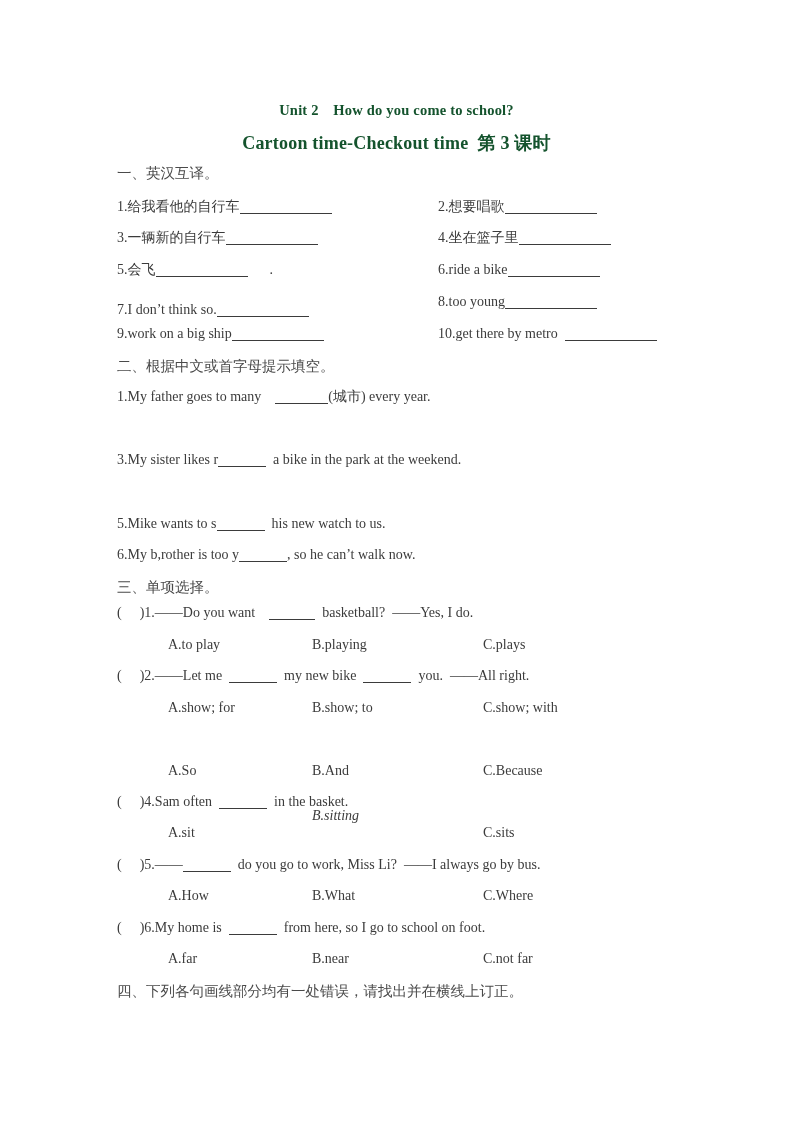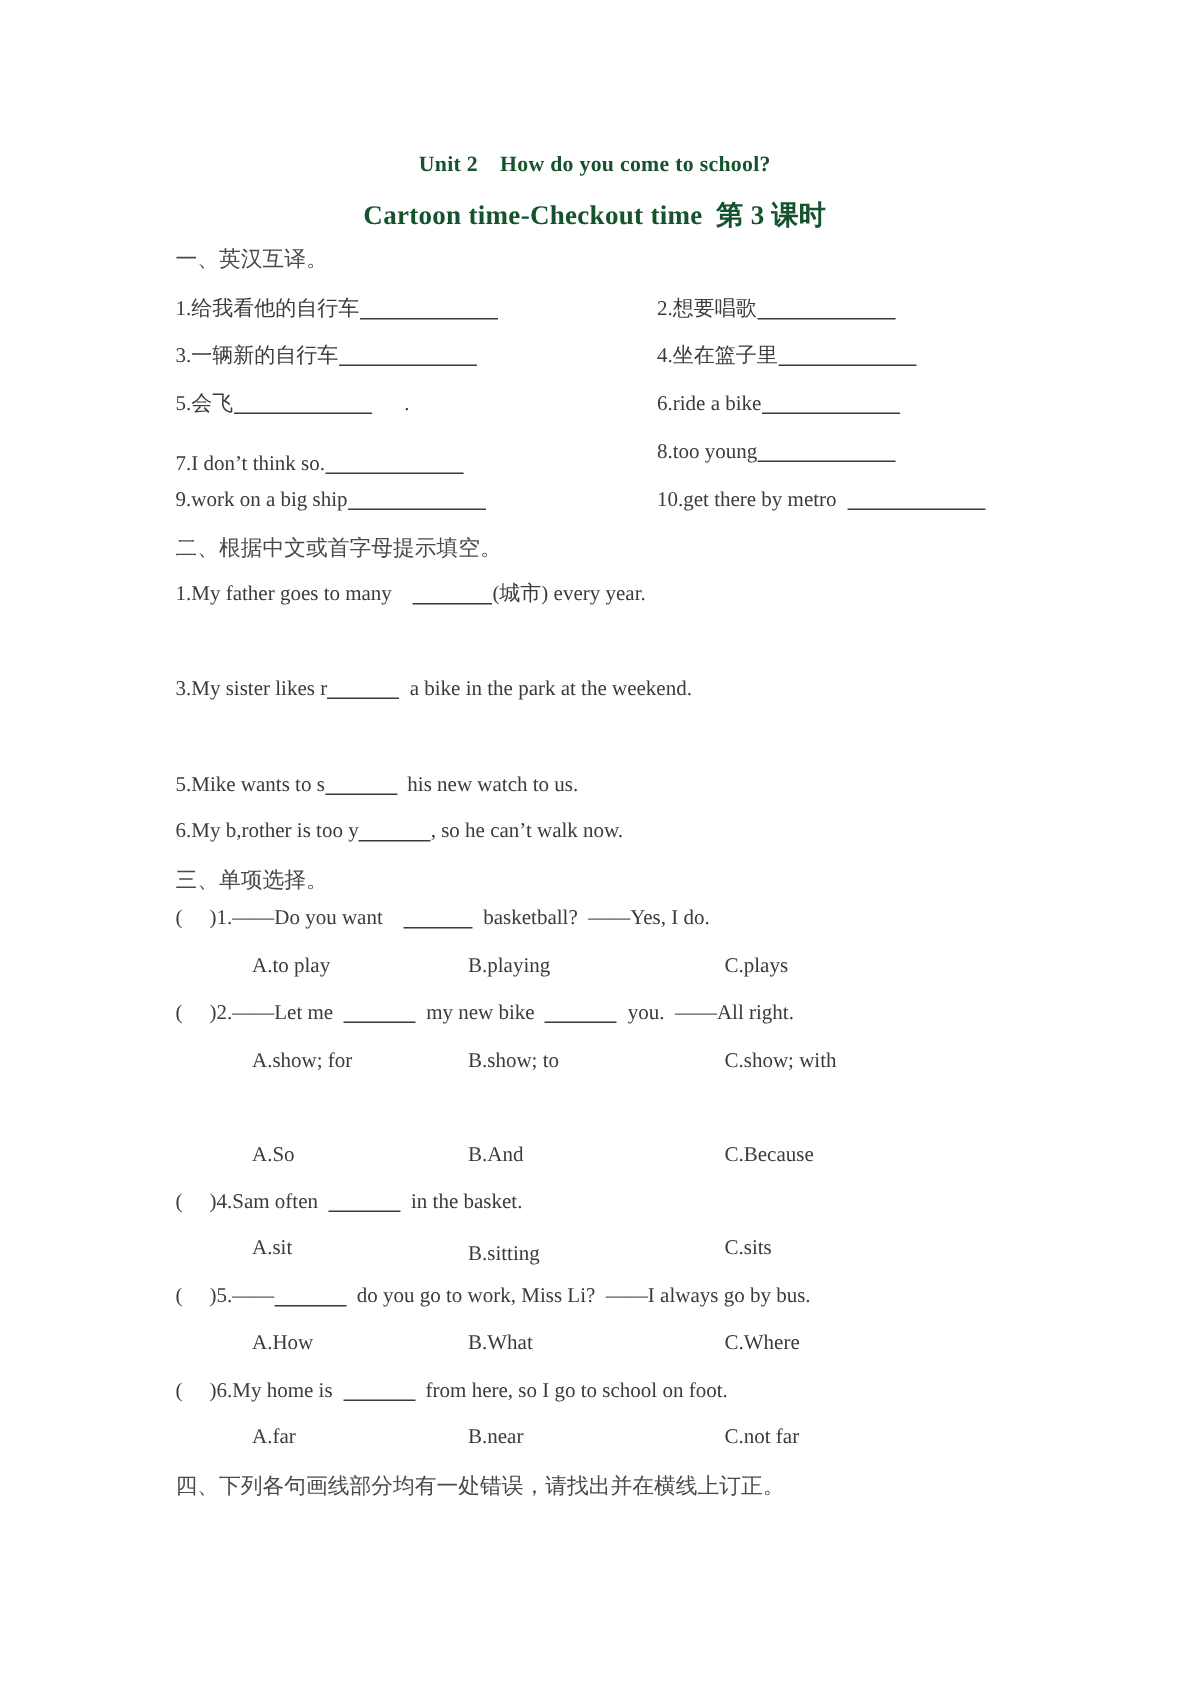--- a/index.html
+++ b/index.html
@@ -135,21 +135,21 @@
   <div class="row opt-a" style="top:698px;">A.show; for</div>
   <div class="row opt-b" style="top:698px;">B.show; to</div>
   <div class="row opt-c" style="top:698px;">C.show; with</div>
 
   <div class="row opt-a" style="top:761px;">A.So</div>
   <div class="row opt-b" style="top:761px;">B.And</div>
   <div class="row opt-c" style="top:761px;">C.Because</div>
 
   <div class="row mc" style="top:792px;"><span>(</span><span class="paren-gap"></span><span>)4.</span><span>Sam often</span><span class="sp-sm"></span><span class="blank b-w5"></span><span class="sp-sm"></span><span>in the basket.</span></div>
   <div class="row opt-a" style="top:823px;text-align:center;">A.sit</div>
-  <div class="row opt-b" style="top:827px;">B.sitting</div>
+  <div class="row opt-b" style="top:806px;font-style:italic;">B.sitting</div>
   <div class="row opt-c" style="top:823px;">C.sits</div>
 
   <div class="row mc" style="top:855px;"><span>(</span><span class="paren-gap"></span><span>)5.</span><span>——</span><span class="blank b-w5"></span><span class="sp-sm"></span><span>do you go to work, Miss Li? ——I always go by bus.</span></div>
   <div class="row opt-a" style="top:886px;">A.How</div>
   <div class="row opt-b" style="top:886px;">B.What</div>
   <div class="row opt-c" style="top:886px;">C.Where</div>
 
   <div class="row mc" style="top:918px;"><span>(</span><span class="paren-gap"></span><span>)6.</span><span>My home is</span><span class="sp-sm"></span><span class="blank b-w5"></span><span class="sp-sm"></span><span>from here, so I go to school on foot.</span></div>
   <div class="row opt-a" style="top:949px;">A.far</div>
   <div class="row opt-b" style="top:949px;">B.near</div>

